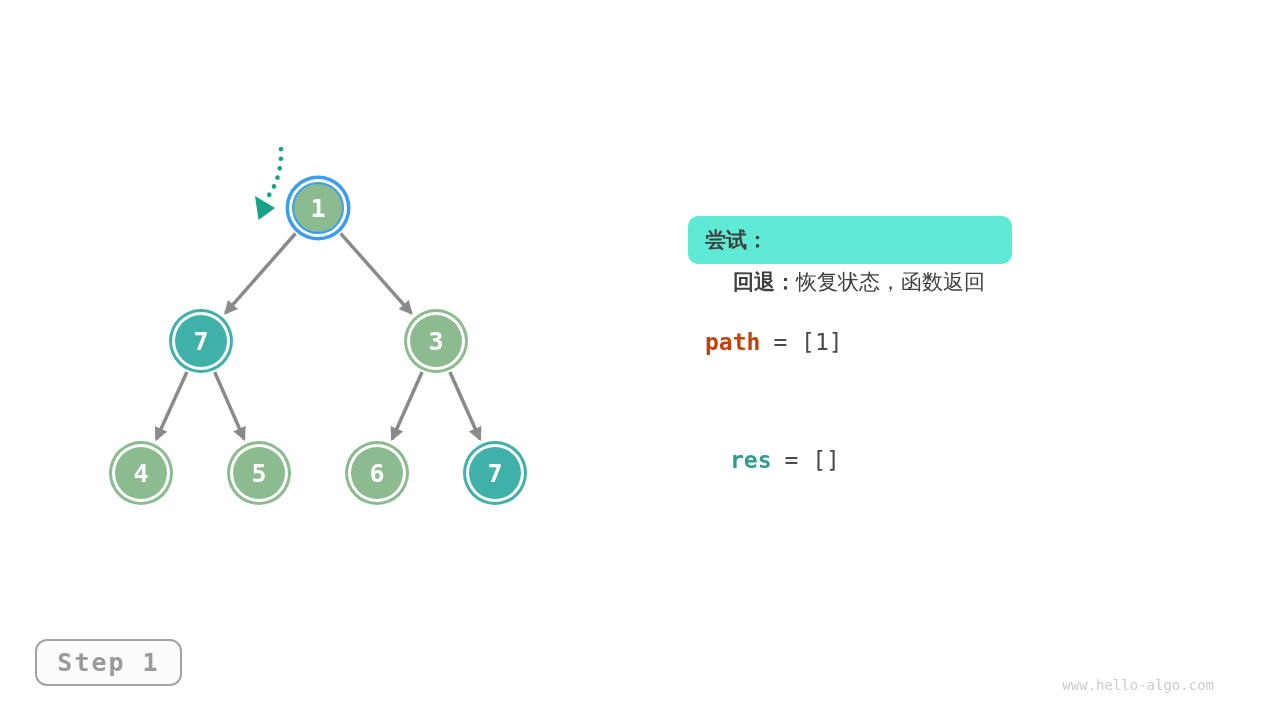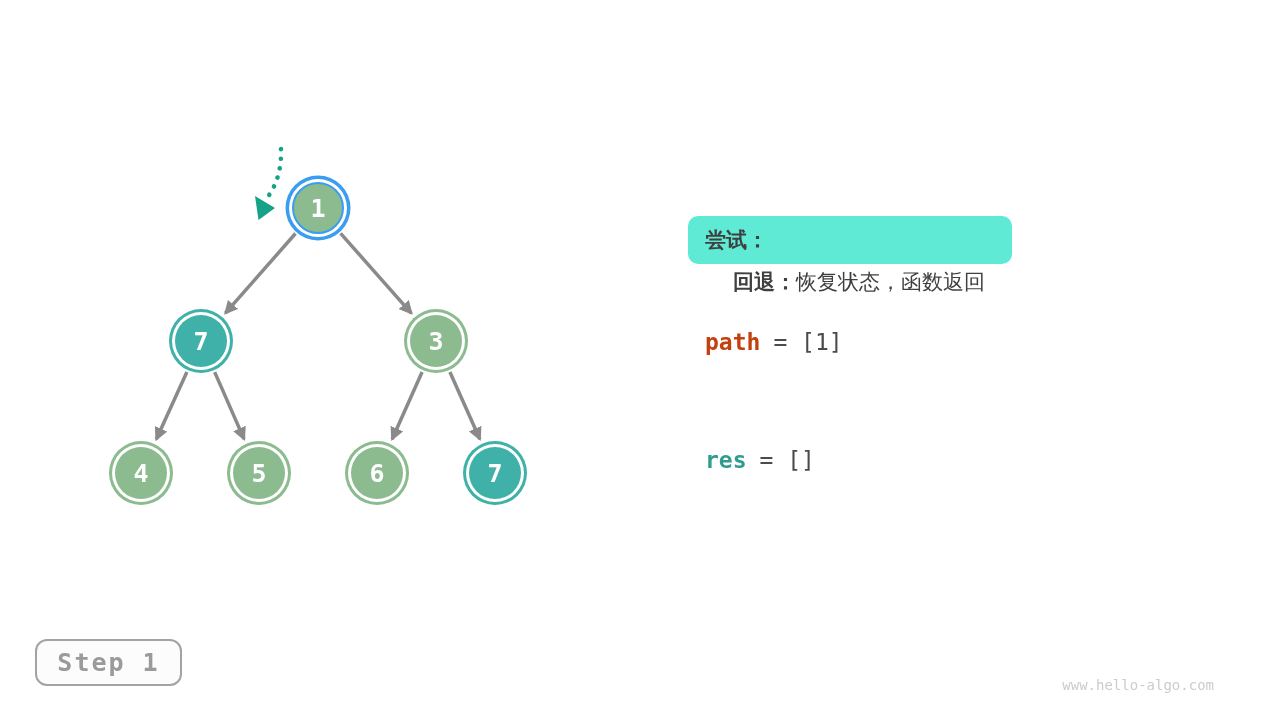--- a/index.html
+++ b/index.html
@@ -135,21 +135,21 @@
   </div>
 
   <div class="panel-line" style="left:705px; top:268px;margin-left:28px;">
     <span class="lbl-bold">回退：</span><span>恢复状态，函数返回</span>
   </div>
 
   <div class="code-line" style="left:705px; top:329px;">
     <span class="code-name" style="color:#c2410c;">path</span><span class="code-rest">= [1]</span>
   </div>
 
-  <div class="code-line" style="left:705px; top:447px;">
+  <div class="code-line" style="left:730px; top:447px;">
     <span class="code-name" style="color:#2f9c8f;">res</span><span class="code-rest">= []</span>
   </div>
 
   <div class="step-box">
     <span>Step 1</span>
   </div>
 
   <div class="watermark">www.hello-algo.com</div>
 
 </div>

